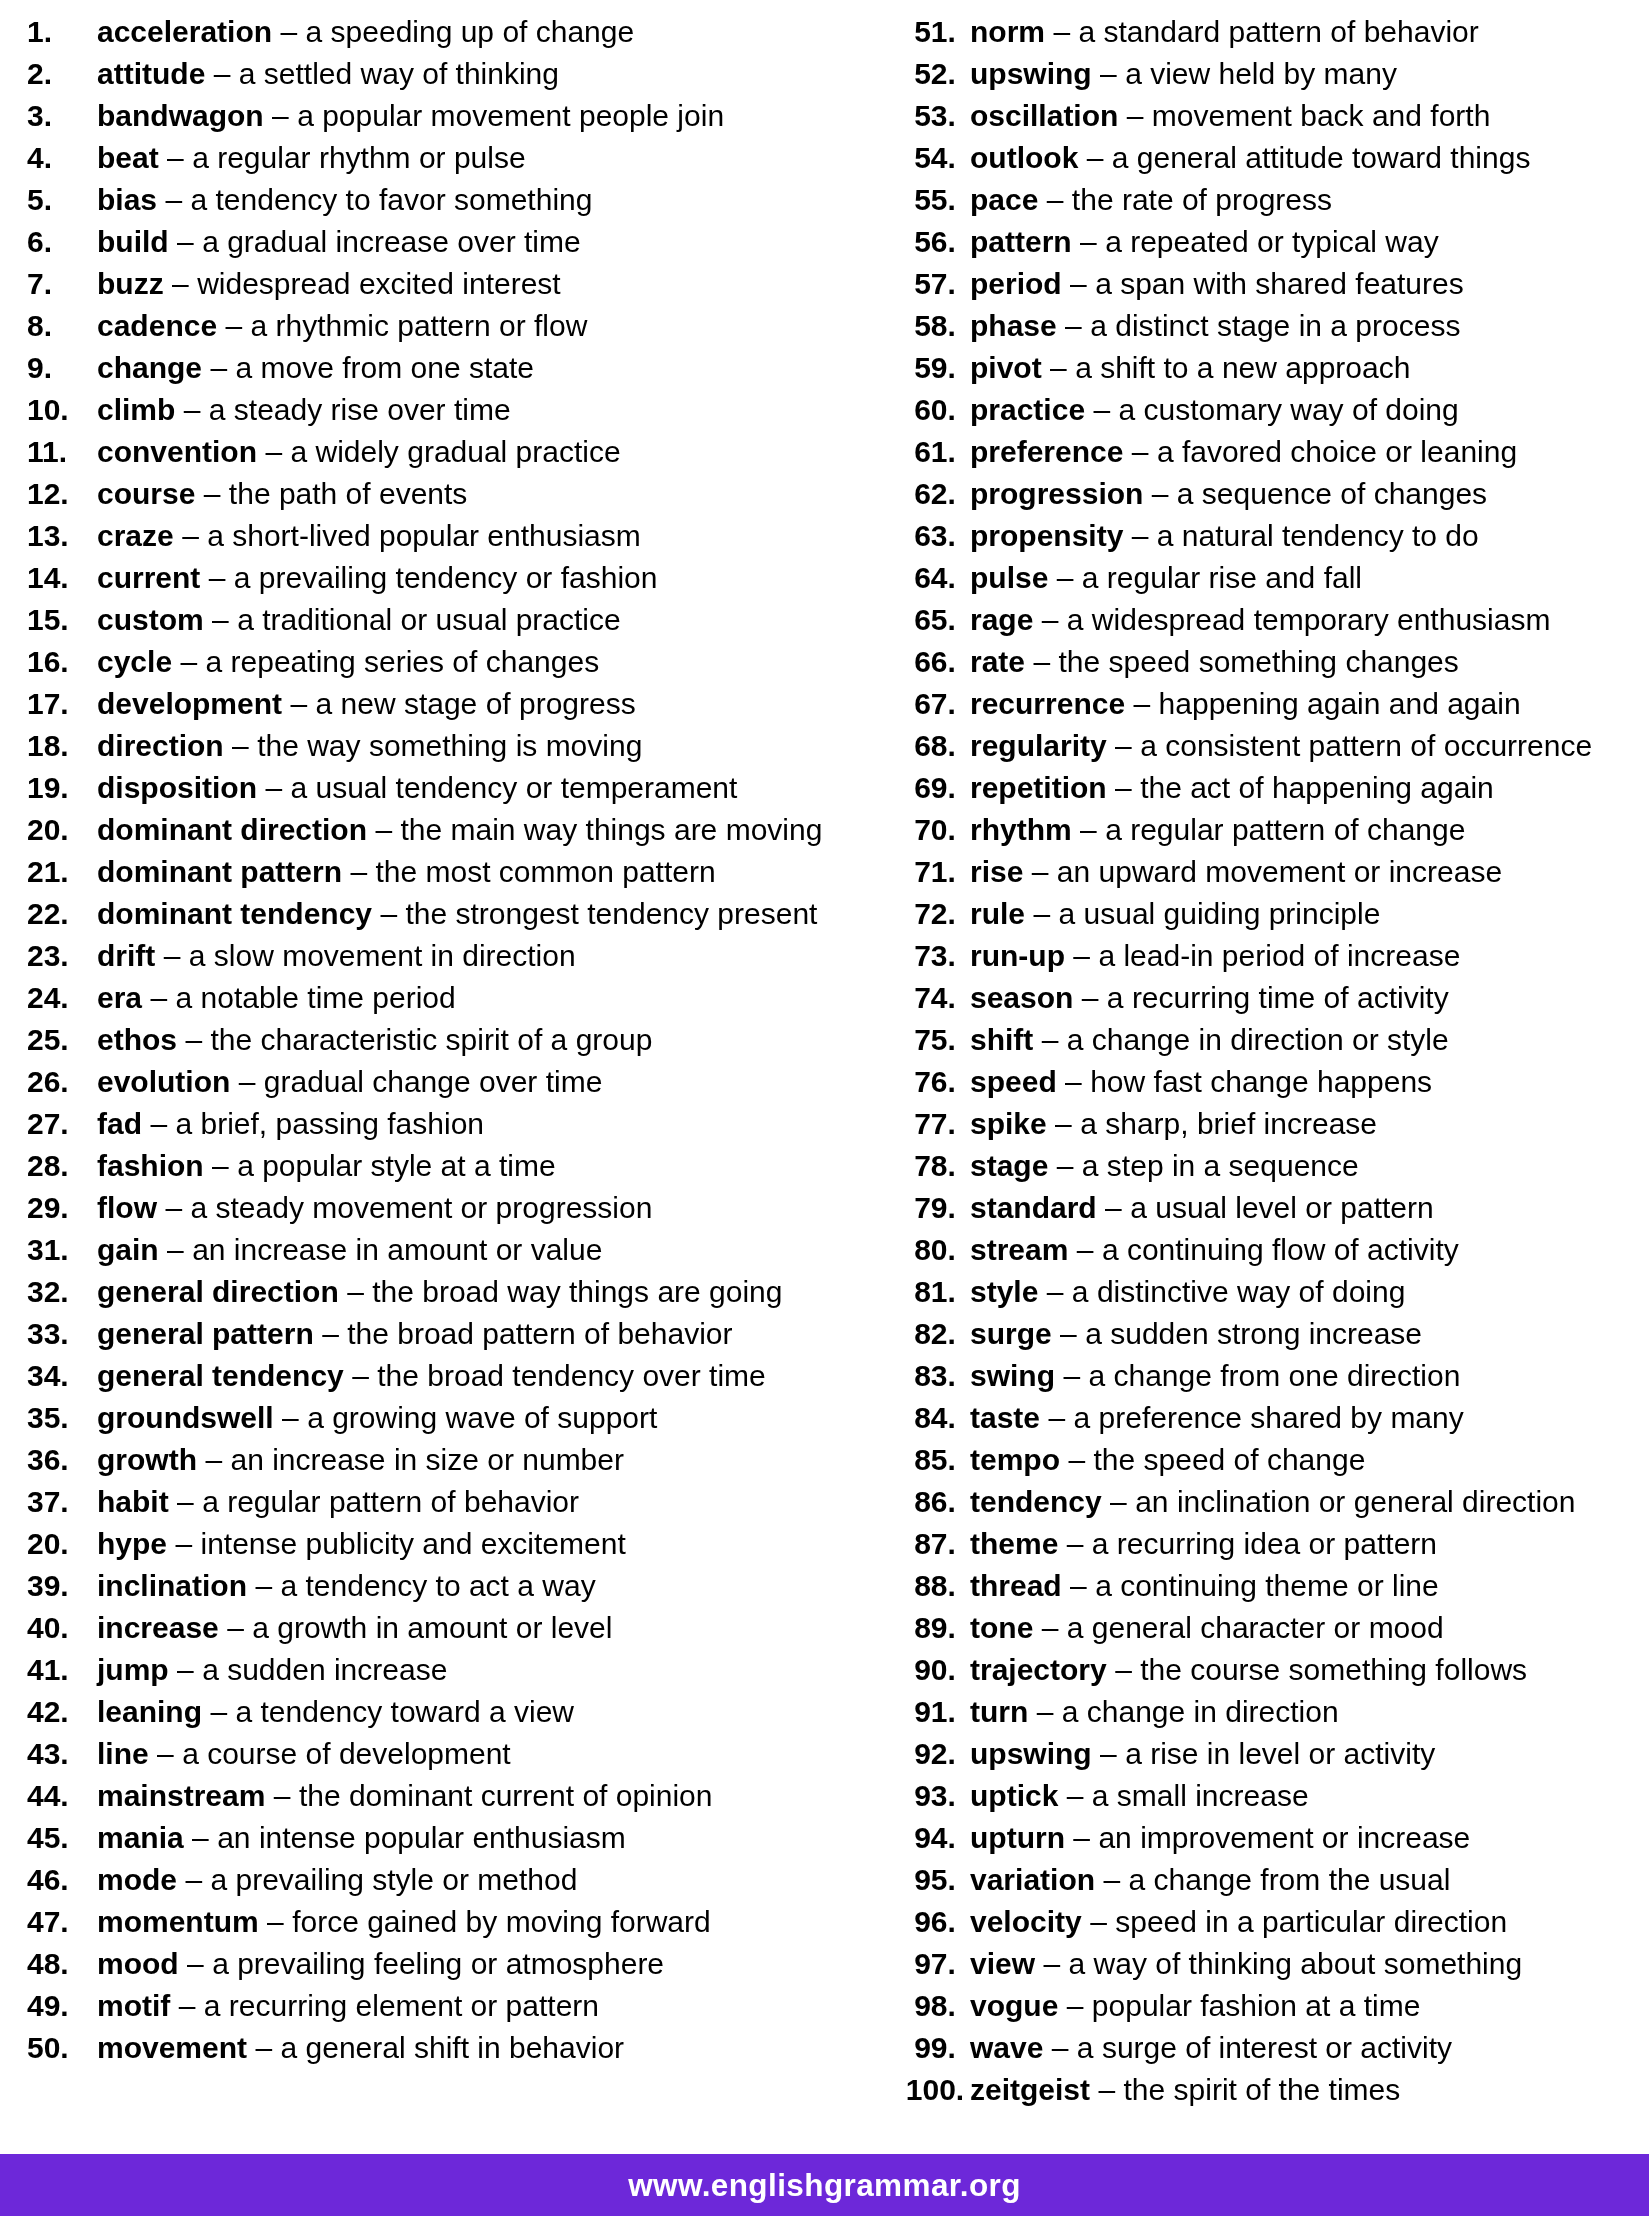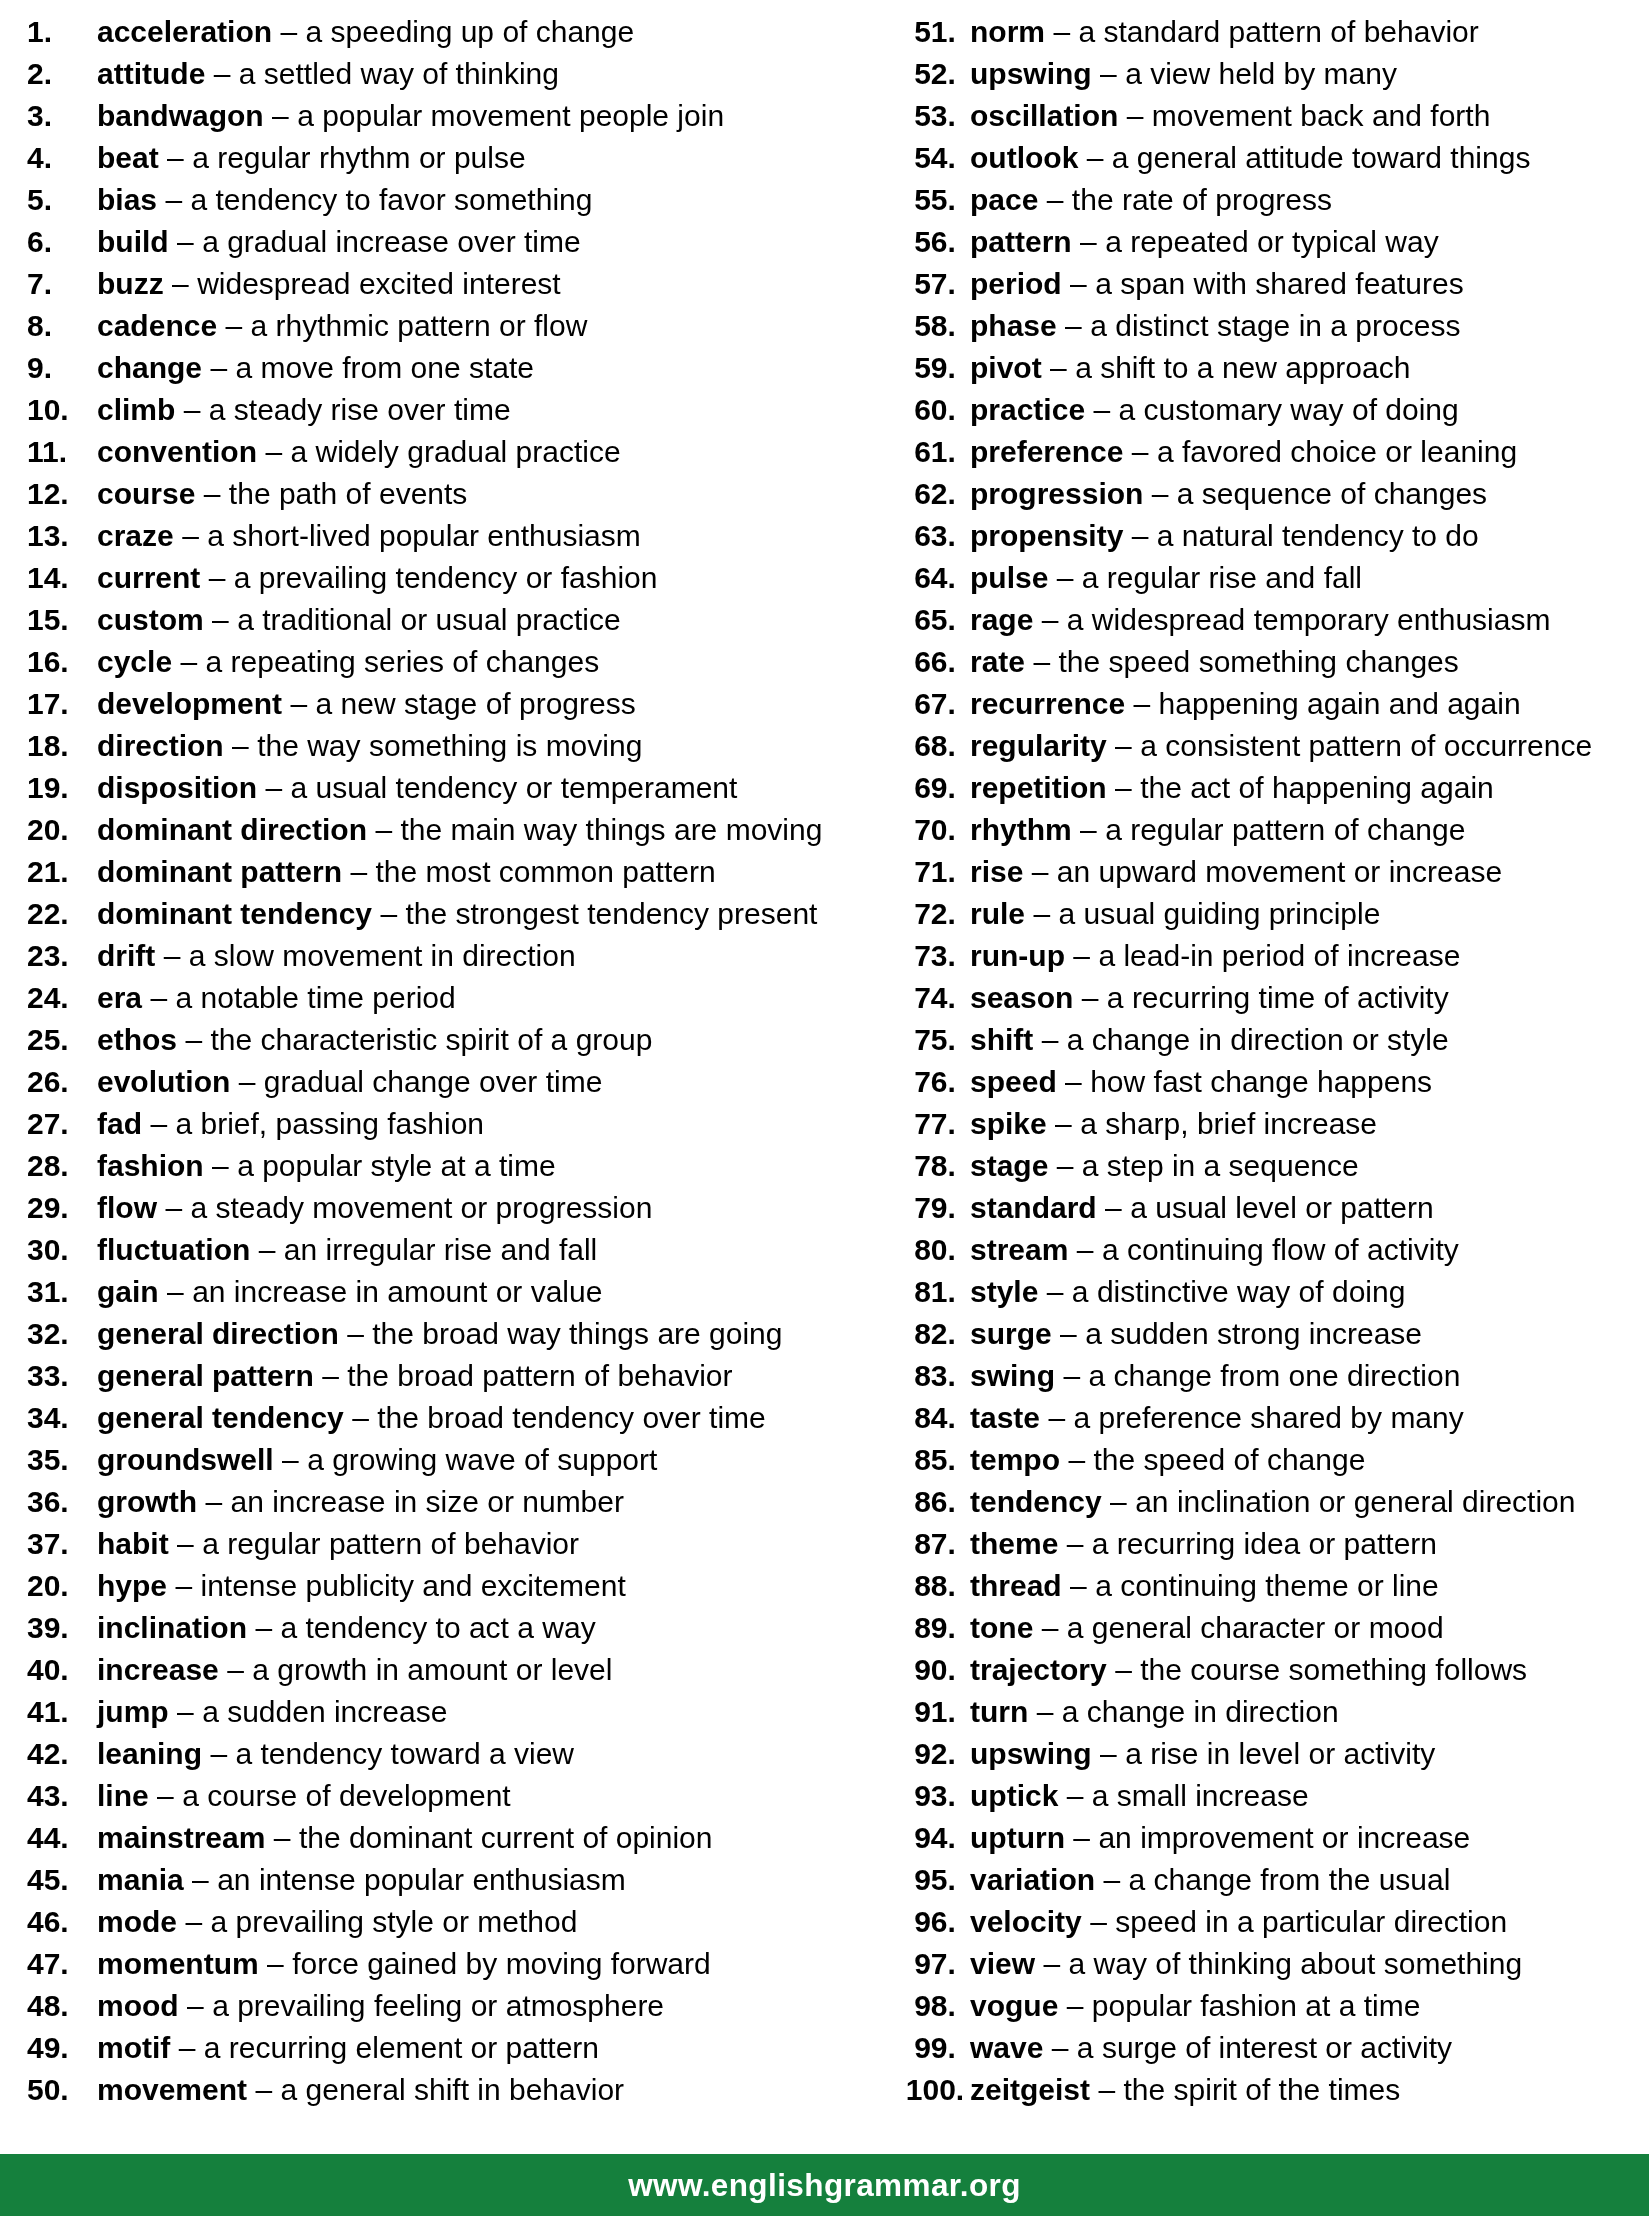--- a/index.html
+++ b/index.html
@@ -171,24 +171,20 @@
       </div>
       <div class="item">
         <span class="num">28.</span>
         <span><b class="term">fashion</b><span class="sep">–</span><span class="def">a popular style at a time</span></span>
       </div>
       <div class="item">
         <span class="num">29.</span>
         <span><b class="term">flow</b><span class="sep">–</span><span class="def">a steady movement or progression</span></span>
       </div>
       <div class="item">
-        <span class="num">30.</span>
-        <span><b class="term">fluctuation</b><span class="sep">–</span><span class="def">an irregular rise and fall</span></span>
-      </div>
-      <div class="item">
         <span class="num">31.</span>
         <span><b class="term">gain</b><span class="sep">–</span><span class="def">an increase in amount or value</span></span>
       </div>
       <div class="item">
         <span class="num">32.</span>
         <span><b class="term">general direction</b><span class="sep">–</span><span class="def">the broad way things are going</span></span>
       </div>
       <div class="item">
         <span class="num">33.</span>
         <span><b class="term">general pattern</b><span class="sep">–</span><span class="def">the broad pattern of behavior</span></span>
@@ -457,17 +453,17 @@
       </div>
       <div class="item">
         <span class="num">99.</span>
         <span><b class="term">wave</b><span class="sep">–</span><span class="def">a surge of interest or activity</span></span>
       </div>
       <div class="item">
         <span class="num">100.</span>
         <span><b class="term">zeitgeist</b><span class="sep">–</span><span class="def">the spirit of the times</span></span>
       </div>
     </div>
-  <div class="footer" style="background: #15803d;">
+  <div class="footer" style="background: #6d28d9;">
     <span class="footer-url" style="color: rgb(255, 255, 255);">www.englishgrammar.org</span>
   </div>
 </div>
 
 
 </body></html>

